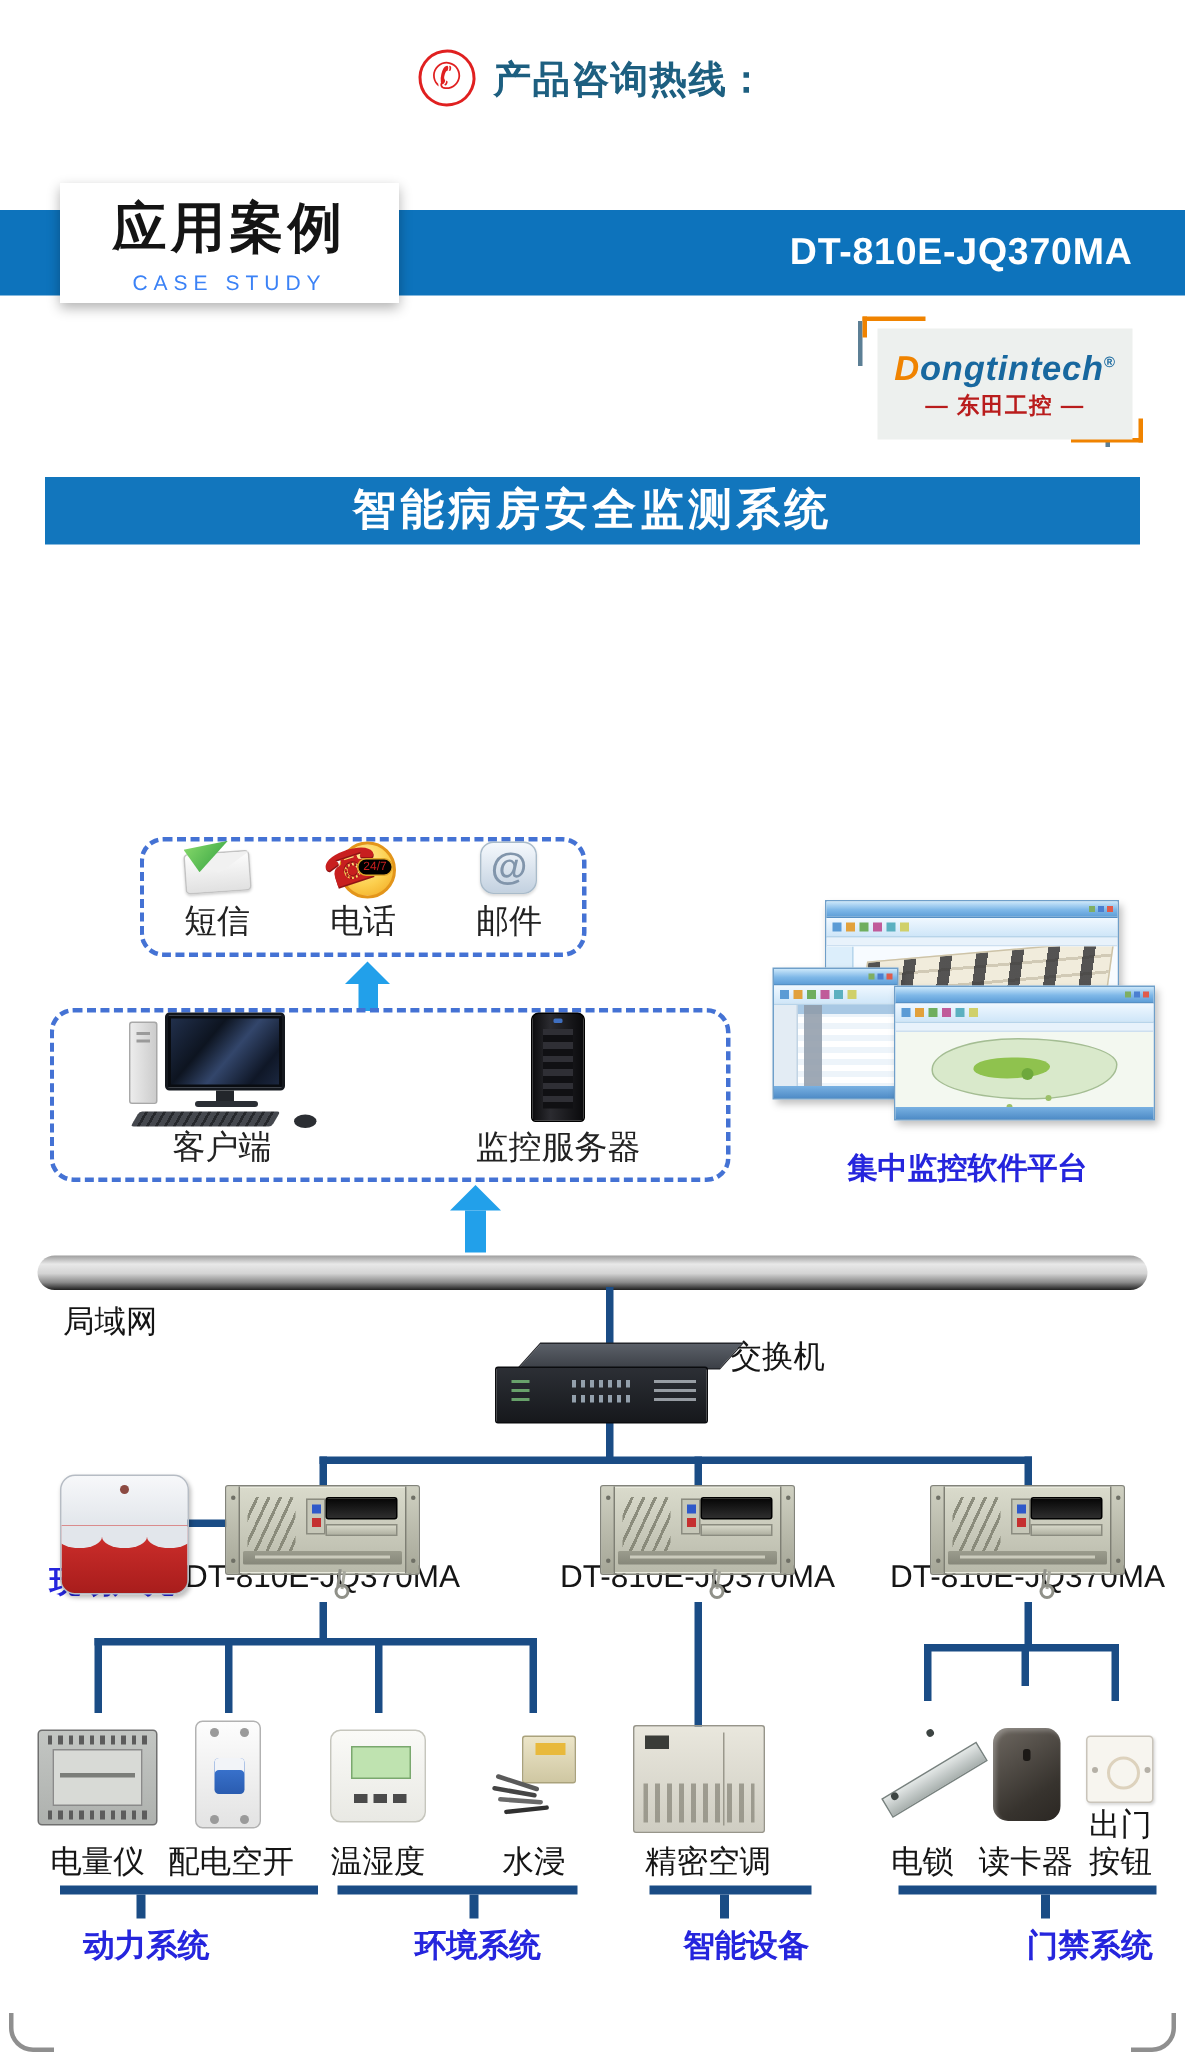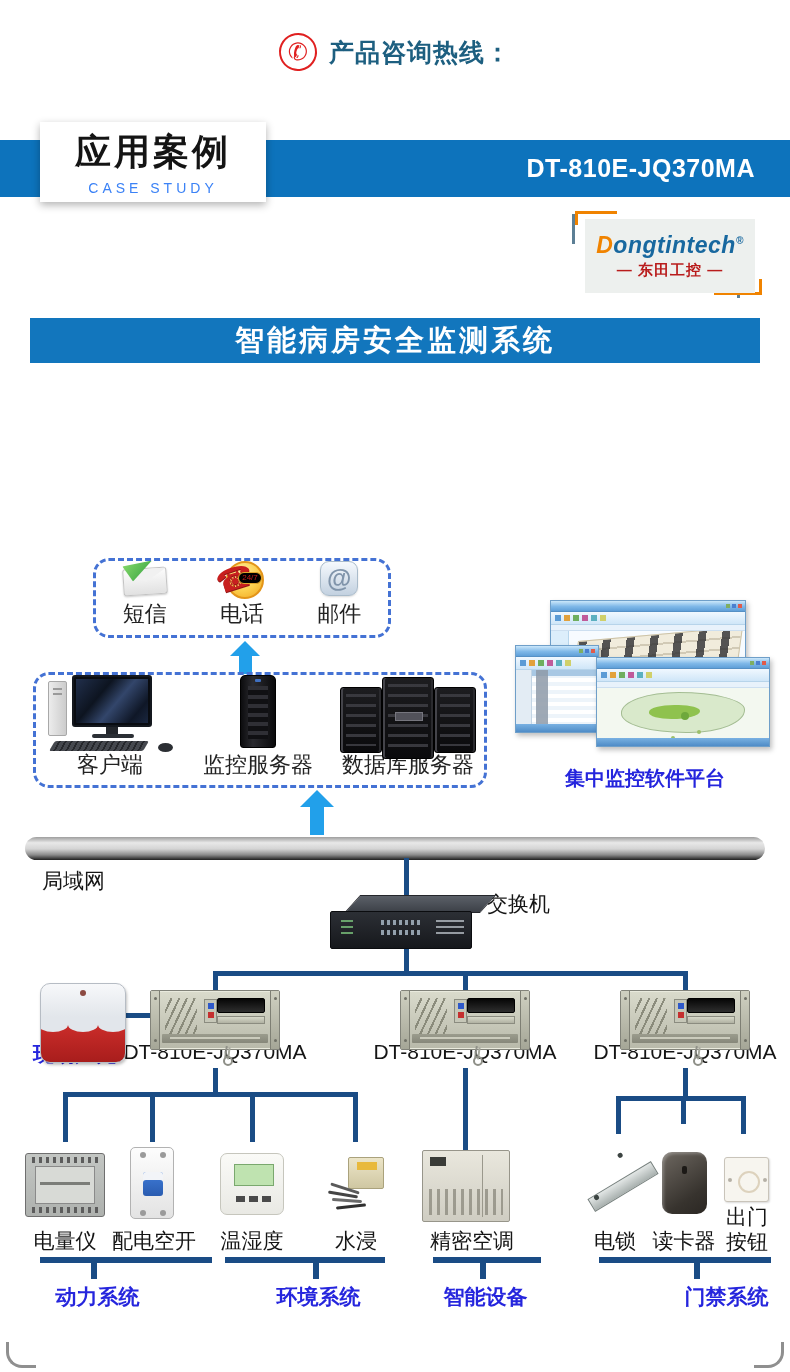--- a/index.html
+++ b/index.html
@@ -244,28 +244,20 @@
           <div class="base"></div>
           <div class="kb"></div>
           <div class="mouse"></div>
       </div>
       <div class="tier-label">客户端</div>
     </div>
     <div class="tier">
       <div class="tower"></div>
       <div class="tier-label">监控服务器</div>
     </div>
-    <div class="tier">
-      <div class="cluster">
-        <div class="srv s1"></div>
-          <div class="srv s3"></div>
-          <div class="srv s2"></div>
-      </div>
-      <div class="tier-label">数据库服务器</div>
-    </div>
   </div>
 
   <div class="win winA" style="left:550px;top:600px;width:196px;height:90px;z-index:1;">
     <div class="tb"></div>
       <div class="tools"></div>
       <div class="menu"></div>
     <div class="body">
         <div class="side"></div>
         <div class="plan"></div>
       </div>
@@ -405,21 +397,21 @@
   <div class="hline" style="left:40px;top:1257px;width:172px;height:6px;"></div>
   <div class="vline" style="left:91px;top:1263px;width:6px;height:16px;"></div>
   <div class="lbl-blue" style="left:35px;top:1283px;width:125px;">动力系统</div>
 
   <div class="hline" style="left:225px;top:1257px;width:160px;height:6px;"></div>
   <div class="vline" style="left:313px;top:1263px;width:6px;height:16px;"></div>
   <div class="lbl-blue" style="left:256px;top:1283px;width:125px;">环境系统</div>
 
   <div class="hline" style="left:433px;top:1257px;width:108px;height:6px;"></div>
   <div class="vline" style="left:480px;top:1263px;width:6px;height:16px;"></div>
-  <div class="lbl-blue" style="left:423px;top:1283px;width:125px;">智能设备</div>
+  <div class="lbl-blue" style="left:435px;top:1283px;width:125px;">智能设备</div>
 
   <div class="hline" style="left:599px;top:1257px;width:172px;height:6px;"></div>
   <div class="vline" style="left:694px;top:1263px;width:6px;height:16px;"></div>
   <div class="lbl-blue" style="left:664px;top:1283px;width:125px;">门禁系统</div>
 
   <div class="corner cl"></div>
   <div class="corner cr"></div>
 
 </div>
 

